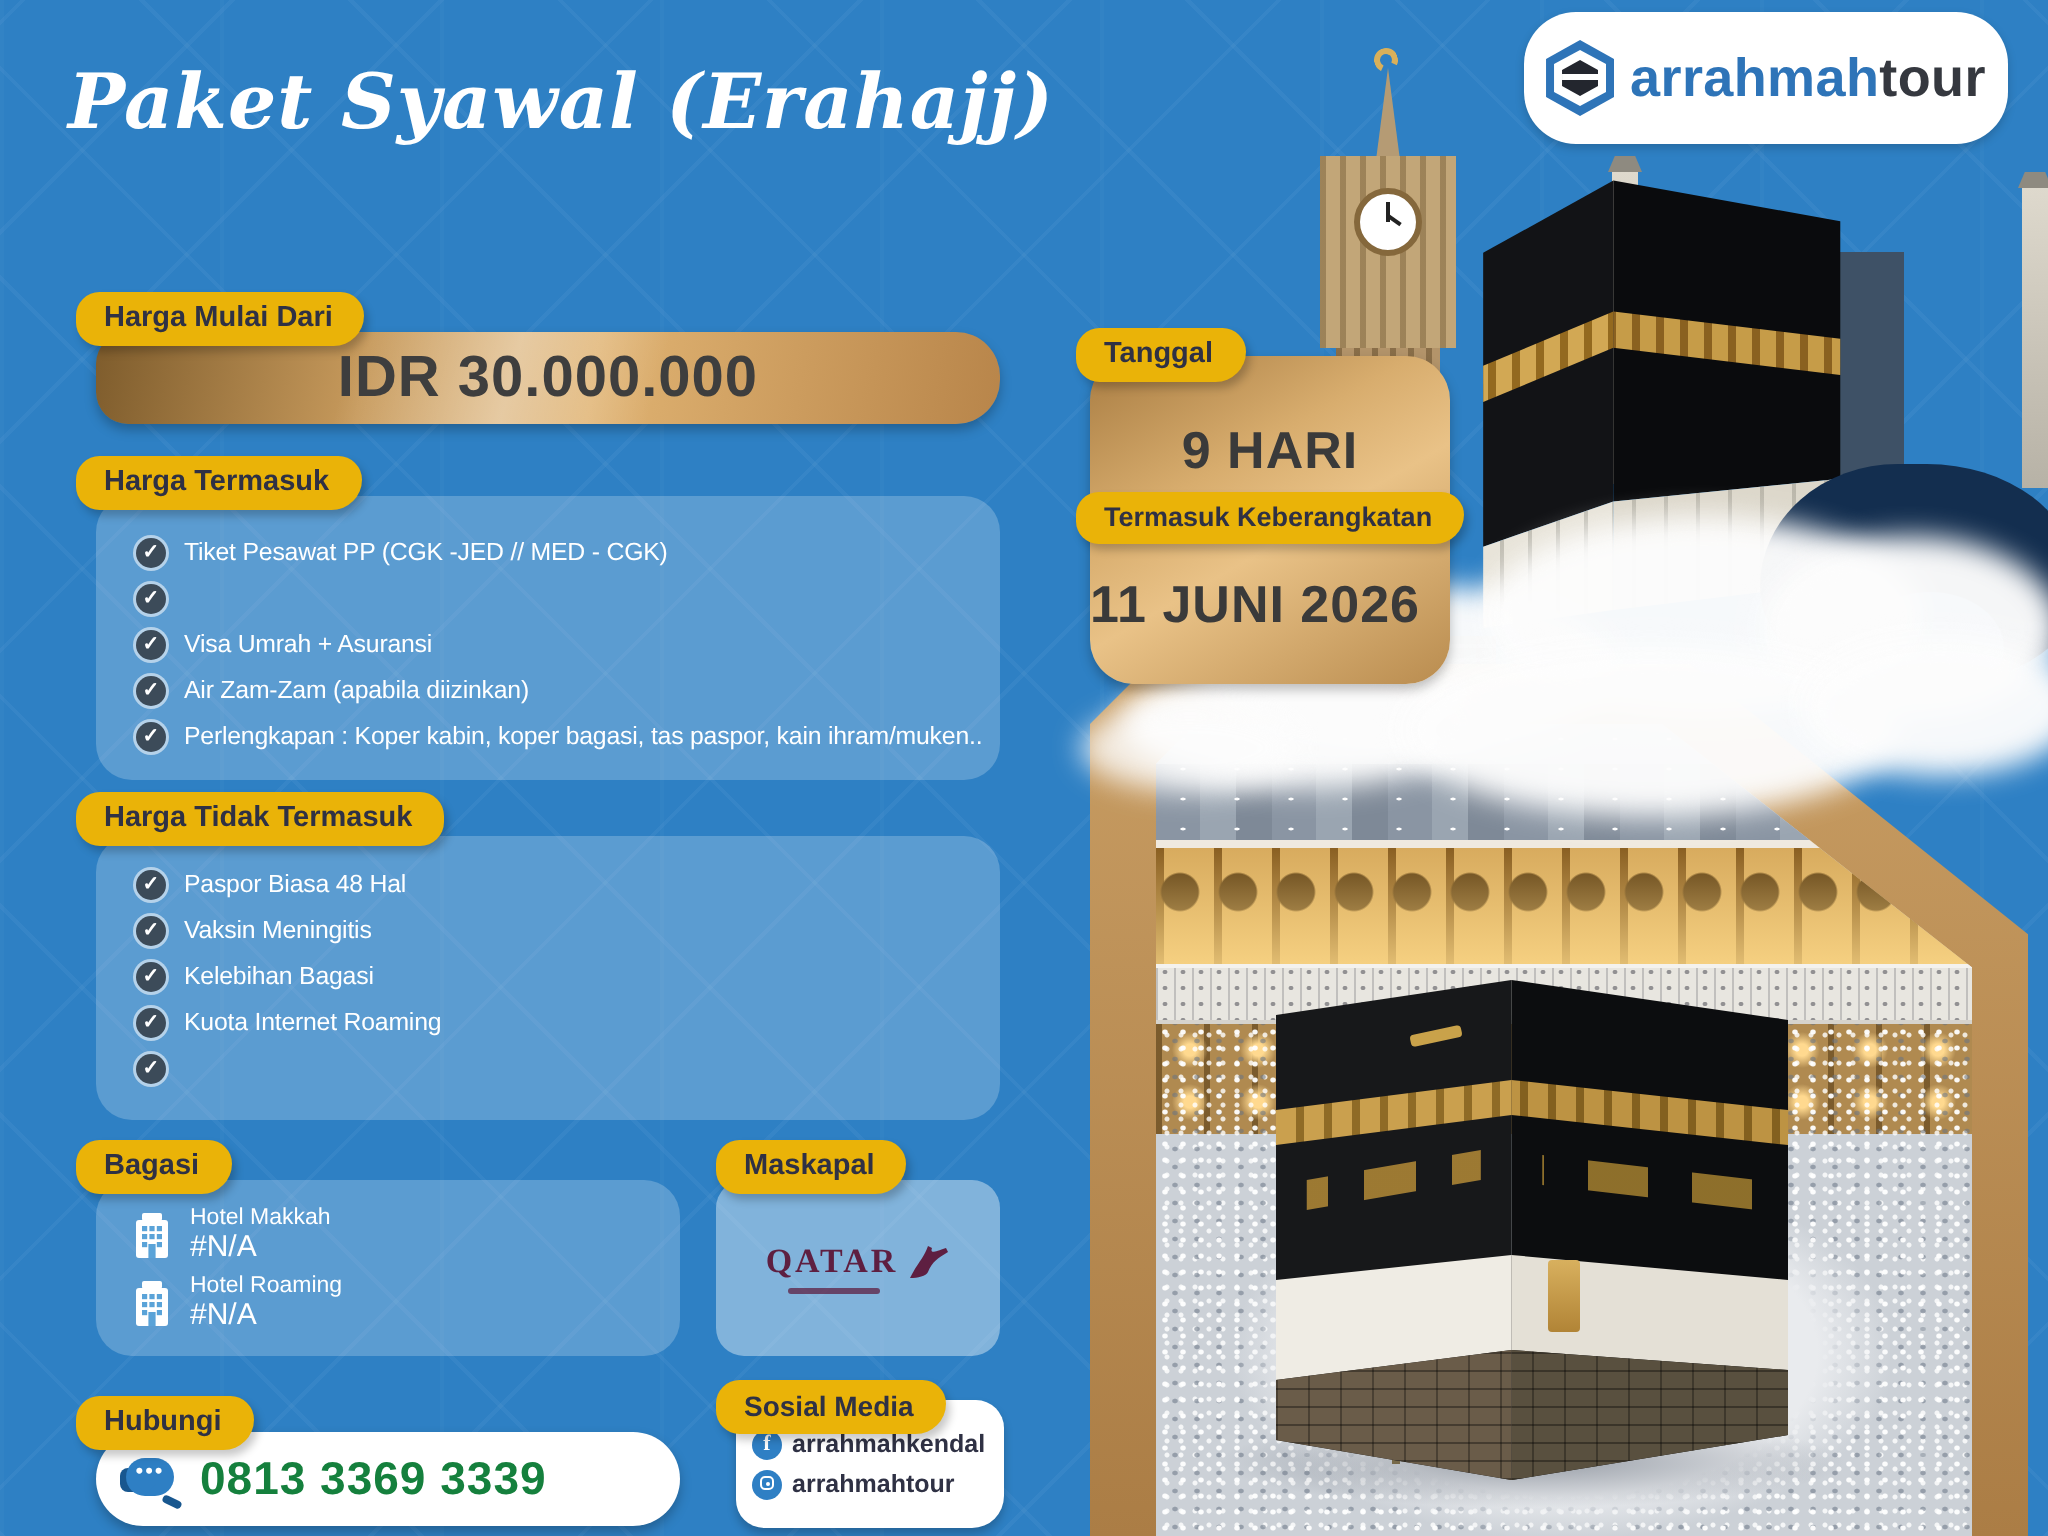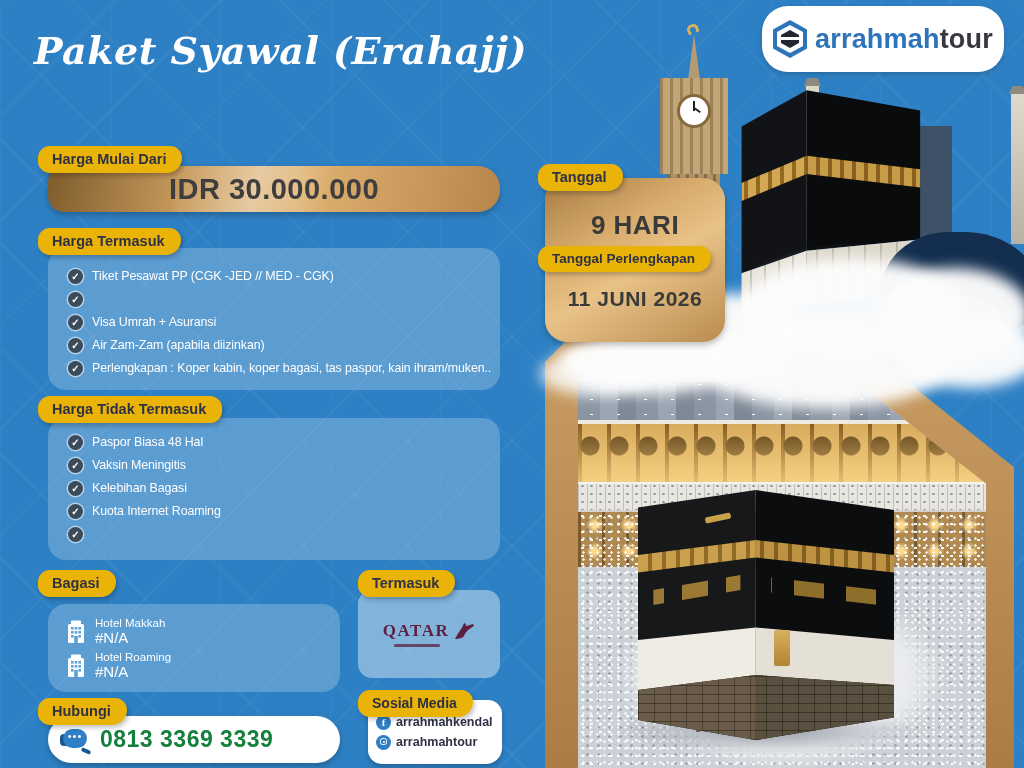--- a/index.html
+++ b/index.html
@@ -40,21 +40,21 @@
   
   .panel{position:absolute;background:rgba(255,255,255,.22);border-radius:18px;z-index:5;}
   .p-included{left:48px;top:248px;width:452px;height:142px;padding:20px 6px 0 20px;box-sizing:border-box;}
   .p-excluded{left:48px;top:418px;width:452px;height:142px;padding:16px 6px 0 20px;box-sizing:border-box;}
   .chk-row{display:flex;align-items:flex-start;gap:9px;margin-bottom:7px;color:#fff;}
   .chk{width:15px;height:15px;border-radius:50%;background:#3c4b59;color:#fff;font-size:10px;
     line-height:15px;text-align:center;font-weight:700;flex:none;margin-top:1px;
     box-shadow:0 0 0 1.5px rgba(255,255,255,.55);}
   .chk-text{font-size:12.4px;line-height:16px;white-space:nowrap;letter-spacing:-.1px;}
   
-  .p-hotel{left:48px;top:604px;width:292px;height:88px;padding:13px 10px 0 18px;box-sizing:border-box;}
+  .p-hotel{left:48px;top:590px;width:292px;height:88px;padding:13px 10px 0 18px;box-sizing:border-box;}
   .hotel-row{display:flex;align-items:center;gap:9px;margin-bottom:6px;color:#fff;}
   .hotel-ico{flex:none;width:20px;height:23px;}
   .hotel-name{font-size:11.5px;line-height:13px;}
   .hotel-val{font-size:15px;line-height:15px;}
   .p-airline{left:358px;top:590px;width:142px;height:88px;background:rgba(255,255,255,.4);
     border-radius:14px;display:flex;flex-direction:column;align-items:center;justify-content:center;z-index:5;}
   .qatar{display:flex;align-items:center;gap:4px;}
   .qatar-word{font-family:"Liberation Serif",serif;font-weight:700;font-size:17px;
     letter-spacing:1.5px;color:#5e1f41;}
   .qatar-sub{width:46px;height:3px;background:#5e1f41;opacity:.75;border-radius:2px;margin:3px 24px 0 0;}
@@ -85,21 +85,21 @@
     border:1.4px solid #fff;border-radius:2.5px;box-sizing:border-box;}
   .soc-ico.ig:after{content:"";position:absolute;left:6.6px;top:6.6px;width:2px;height:2px;
     border-radius:50%;background:#fff;}
   .soc-text{font-size:12.5px;font-weight:600;color:#2f3144;white-space:nowrap;}
   
   .program-panel{position:absolute;left:545px;top:178px;width:180px;height:164px;border-radius:22px;
     z-index:4;background:linear-gradient(150deg,#a87c42,#d8ad6e 35%,#e9c287 55%,#b98c4f);
     box-shadow:0 3px 6px rgba(0,0,0,.25);}
   .duration{position:absolute;left:0;right:0;top:32px;text-align:center;font-size:26px;
     font-weight:800;color:#3a3a3a;letter-spacing:.5px;}
-  .depart-date{position:absolute;left:0;right:0;top:109px;text-align:center;font-size:21px;
+  .depart-date{position:absolute;left:0;right:0;top:109px;font-size:26px;
     font-weight:800;color:#3a3a3a;letter-spacing:.5px;}
   
   .illus{position:absolute;inset:0;z-index:1;}
   .tower{position:absolute;left:658px;top:34px;width:72px;height:302px;}
   .tower .spire{position:absolute;left:21px;top:0;width:30px;height:46px;background:#b59b74;
     clip-path:polygon(50% 0,70% 100%,30% 100%);}
   .tower .crescent{position:absolute;left:29px;top:-10px;width:12px;height:12px;border-radius:50%;
     border:3px solid #d9b05a;border-bottom-color:transparent;transform:rotate(-20deg);box-sizing:border-box;}
   .tower .head{position:absolute;left:2px;top:44px;width:68px;height:96px;background:#c2a678;
     background-image:repeating-linear-gradient(90deg,rgba(70,48,14,.3) 0 3px,transparent 3px 10px);}
@@ -347,21 +347,21 @@
           <span class="chk-text"></span>
         </div>
       </div>
   </div>
 
   <div class="program-panel">
     <div class="duration">9 HARI</div>
     <div class="depart-date">11 JUNI 2026</div>
   </div>
   <div class="tag" style="left:538px;top:164px;">Tanggal</div>
-  <div class="tag" style="left:538px;top:246px;font-size:13.5px;">Tanggal Perlengkapan</div>
+  <div class="tag" style="left:538px;top:246px;font-size:13.5px;">Termasuk Keberangkatan</div>
 
   <div class="tag" style="left:38px;top:570px;">Bagasi</div>
   <div class="panel p-hotel">
     <div class="hotel-row">
       <svg class="hotel-ico" viewBox="0 0 20 23">
         <rect x="2" y="4" width="16" height="19" rx="1.5" fill="#fff"></rect>
         <rect x="5" y="0.5" width="10" height="4" rx="1" fill="#fff"></rect>
         <g fill="#5aa3d8">
           <rect x="5" y="7" width="2.6" height="2.6"></rect>
             <rect x="8.7" y="7" width="2.6" height="2.6"></rect>
@@ -395,21 +395,21 @@
           <rect x="8.2" y="16" width="3.6" height="7"></rect>
         </g>
       </svg>
       <div>
         <div class="hotel-name">Hotel Roaming</div>
         <div class="hotel-val">#N/A</div>
       </div>
     </div>
   </div>
 
-  <div class="tag" style="left:358px;top:570px;">Termasuk</div>
+  <div class="tag" style="left:358px;top:570px;">Maskapal</div>
   <div class="p-airline" style="position:absolute;">
     <div class="qatar">
       <span class="qatar-word">QATAR</span>
       <svg width="22" height="18" viewBox="0 0 22 18">
         <path d="M2 17 C6 9 9 7 11 1 L13 2 C12 5 14 4 20 2 L21 4 C16 7 13 9 11 14 C10 16 6 17 2 17 Z" fill="#5e1f41"></path>
       </svg>
     </div>
     <div class="qatar-sub"></div>
   </div>
 

